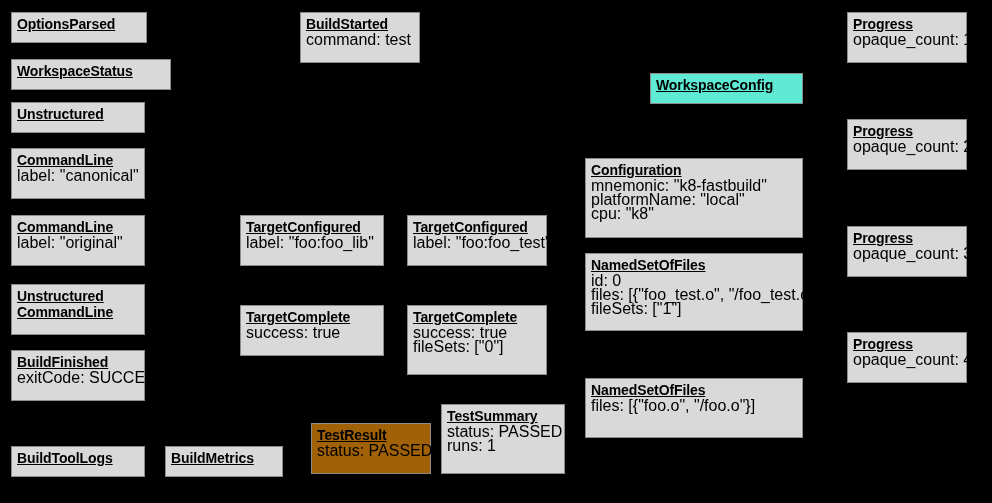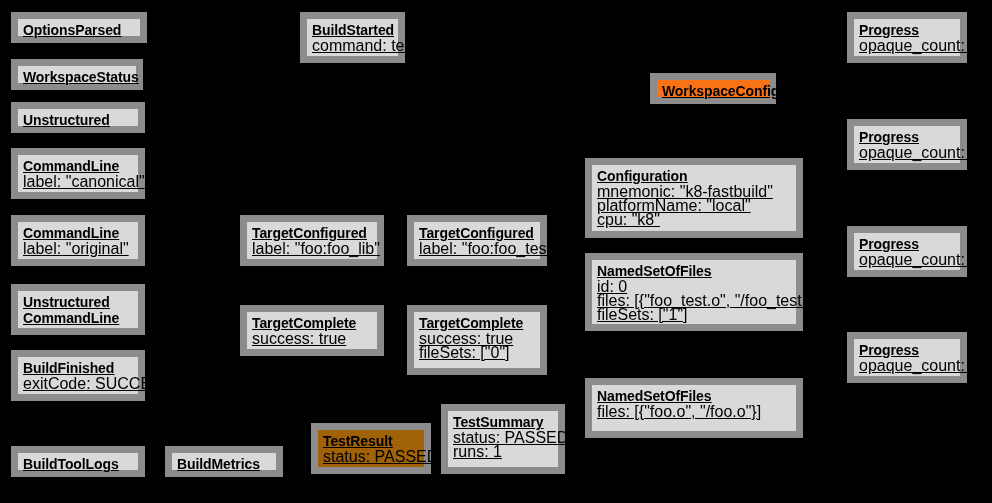--- a/index.html
+++ b/index.html
@@ -12,24 +12,23 @@
     width: 992px;
     height: 503px;
     background: #000000;
     overflow: hidden;
     font-family: "Liberation Sans", sans-serif;
   }
   .node {
     position: absolute;
     box-sizing: border-box;
     background: #d9d9d9;
-    border: 7px solid #4d7c0f;
+    border: 1px solid #4d7c0f;
     padding: 3px 5px 3px 5px;
     color: #000000;
-    text-decoration: underline;
   }
   .node-title {
     display: block;
     font-size: 14px;
     font-weight: bold;
     text-decoration: underline;
     line-height: 16px;
     white-space: pre-line;
     letter-spacing: -0.1px;
   }
@@ -45,36 +44,36 @@
     white-space: pre;
   }
 </style>
 </head>
 <body>
 
 <div id="canvas" style="background: rgb(0, 0, 0);">
     <div class="node" style="left: 11px; top: 12px; width: 136px; height: 31px; background: rgb(217, 217, 217); border-color: rgb(140, 140, 140); color: rgb(0, 0, 0);">
       <span class="node-title">OptionsParsed</span>
     </div>
-    <div class="node" style="left: 300px; top: 12px; width: 105px; height: 51px; background: rgb(217, 217, 217); border-color: rgb(140, 140, 140); color: rgb(0, 0, 0);">
+    <div class="node" style="left: 300px; top: 12px; width: 120px; height: 51px; background: rgb(217, 217, 217); border-color: rgb(140, 140, 140); color: rgb(0, 0, 0);">
       <span class="node-title">BuildStarted</span>
       <span class="node-fields">
         <span class="node-field">command: test</span>
       </span>
     </div>
     <div class="node" style="left: 847px; top: 12px; width: 120px; height: 51px; background: rgb(217, 217, 217); border-color: rgb(140, 140, 140); color: rgb(0, 0, 0);">
       <span class="node-title">Progress</span>
       <span class="node-fields">
         <span class="node-field">opaque_count: 1</span>
       </span>
     </div>
-    <div class="node" style="left: 11px; top: 59px; width: 132px; height: 31px; background: rgb(217, 217, 217); border-color: rgb(140, 140, 140); color: rgb(0, 0, 0);">
+    <div class="node" style="left: 11px; top: 59px; width: 160px; height: 31px; background: rgb(217, 217, 217); border-color: rgb(140, 140, 140); color: rgb(0, 0, 0);">
       <span class="node-title">WorkspaceStatus</span>
     </div>
-    <div class="node" style="left: 650px; top: 73px; width: 126px; height: 31px; background: #f97316; border-color: rgb(140, 140, 140); color: rgb(0, 0, 0);">
+    <div class="node" style="left: 650px; top: 73px; width: 153px; height: 31px; background: #5eead4; border-color: rgb(140, 140, 140); color: rgb(0, 0, 0);">
       <span class="node-title">WorkspaceConfig</span>
     </div>
     <div class="node" style="left: 11px; top: 102px; width: 134px; height: 31px; background: rgb(217, 217, 217); border-color: rgb(140, 140, 140); color: rgb(0, 0, 0);">
       <span class="node-title">Unstructured</span>
     </div>
     <div class="node" style="left: 847px; top: 119px; width: 120px; height: 51px; background: rgb(217, 217, 217); border-color: rgb(140, 140, 140); color: rgb(0, 0, 0);">
       <span class="node-title">Progress</span>
       <span class="node-fields">
         <span class="node-field">opaque_count: 2</span>
       </span>

